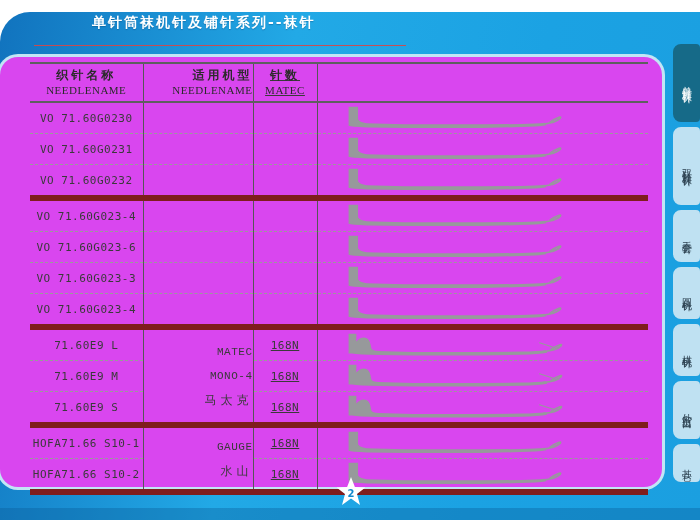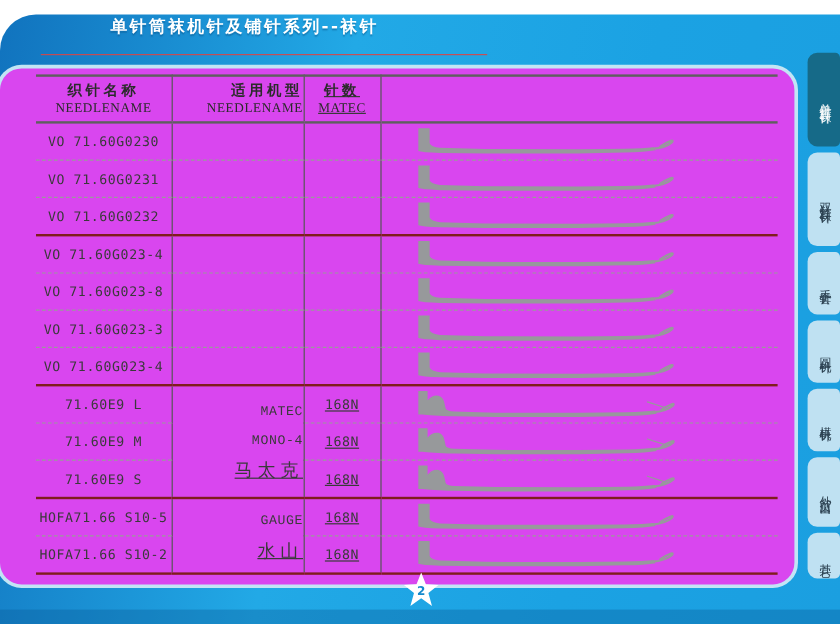--- a/index.html
+++ b/index.html
@@ -59,40 +59,40 @@
     font-size:12px;color:#2b2b2b;letter-spacing:3px;line-height:15px;
   }
   .th-en{
     font-family:"Liberation Serif", serif;
     font-size:11px;color:#2b2b2b;letter-spacing:0.5px;line-height:15px;
   }
   tbody td{
     height:30px;padding:0;vertical-align:middle;
     border-bottom:1px dashed #9a9a9a;
   }
-  tr.gend > td, td.merged{border-bottom:2px solid #7f1d1d;}
+  tr.gend > td, td.merged{border-bottom:6px solid #7f1d1d;}
   .c-name,.c-machine,.c-gauge{border-right:1.5px solid #565656;}
   .c-name{
     text-align:center;
     font-family:"DejaVu Sans Mono", monospace;
     font-size:11px;color:#3a3a3a;letter-spacing:0.5px;
   }
   .c-gauge{
     text-align:center;
     font-family:"DejaVu Sans Mono", monospace;
     font-size:11px;color:#3a3a3a;letter-spacing:0.5px;text-decoration:underline;
   }
   .c-machine{text-align:right;}
   .c-machine .m-en{
     font-family:Liberation Mono, monospace;
     font-size:11px;color:#3a3a3a;letter-spacing:0.5px;line-height:24px;
   }
   .c-machine .m-zh{
     font-family:"DejaVu Serif", serif;
-    font-size:15px;color:#3a3a3a;letter-spacing:4px;line-height:24px;text-decoration:underline;
+    font-size:12px;color:#3a3a3a;letter-spacing:4px;line-height:24px;
   }
   .c-needle{padding-left:22px;}
   svg.ndl{display:block;width:258px;height:28px;}
   .ndl-fill{fill:#97999b;}
   .ndl-stroke{fill:none;stroke:#97999b;stroke-width:2;stroke-linecap:round;}
   .ndl-thin{fill:none;stroke:#97999b;stroke-width:1.2;stroke-linecap:round;}
   
   .sidebar{
     position:absolute;right:0;top:44px;width:27px;
     display:flex;flex-direction:column;gap:5px;align-items:stretch;
@@ -209,21 +209,21 @@
         <td class="c-name">VO 71.60G023-4</td>
         <td class="c-machine"></td>
         <td class="c-gauge"></td>
         <td class="c-needle">
             <svg class="ndl" viewBox="0 0 300 32">
               <use href="#needle-L"></use>
             </svg>
           </td>
       </tr>
       <tr>
-        <td class="c-name">VO 71.60G023-8</td>
+        <td class="c-name">VO 71.60G023-6</td>
         <td class="c-machine"></td>
         <td class="c-gauge"></td>
         <td class="c-needle">
             <svg class="ndl" viewBox="0 0 300 32">
               <use href="#needle-L"></use>
             </svg>
           </td>
       </tr>
       <tr>
         <td class="c-name">VO 71.60G023-3</td>
@@ -273,21 +273,21 @@
         <td class="c-name">71.60E9 S</td>
         <td class="c-gauge">168N</td>
         <td class="c-needle">
             <svg class="ndl" viewBox="0 0 300 32">
               <use href="#needle-h"></use>
             </svg>
           </td>
       </tr>
 
       <tr>
-        <td class="c-name">HOFA71.66 S10-5</td>
+        <td class="c-name">HOFA71.66 S10-1</td>
         <td class="c-machine merged" rowspan="2">
           <div class="m-en">GAUGE</div>
           <div class="m-zh">水山</div>
         </td>
         <td class="c-gauge">168N</td>
         <td class="c-needle">
             <svg class="ndl" viewBox="0 0 300 32">
               <use href="#needle-L"></use>
             </svg>
           </td>

